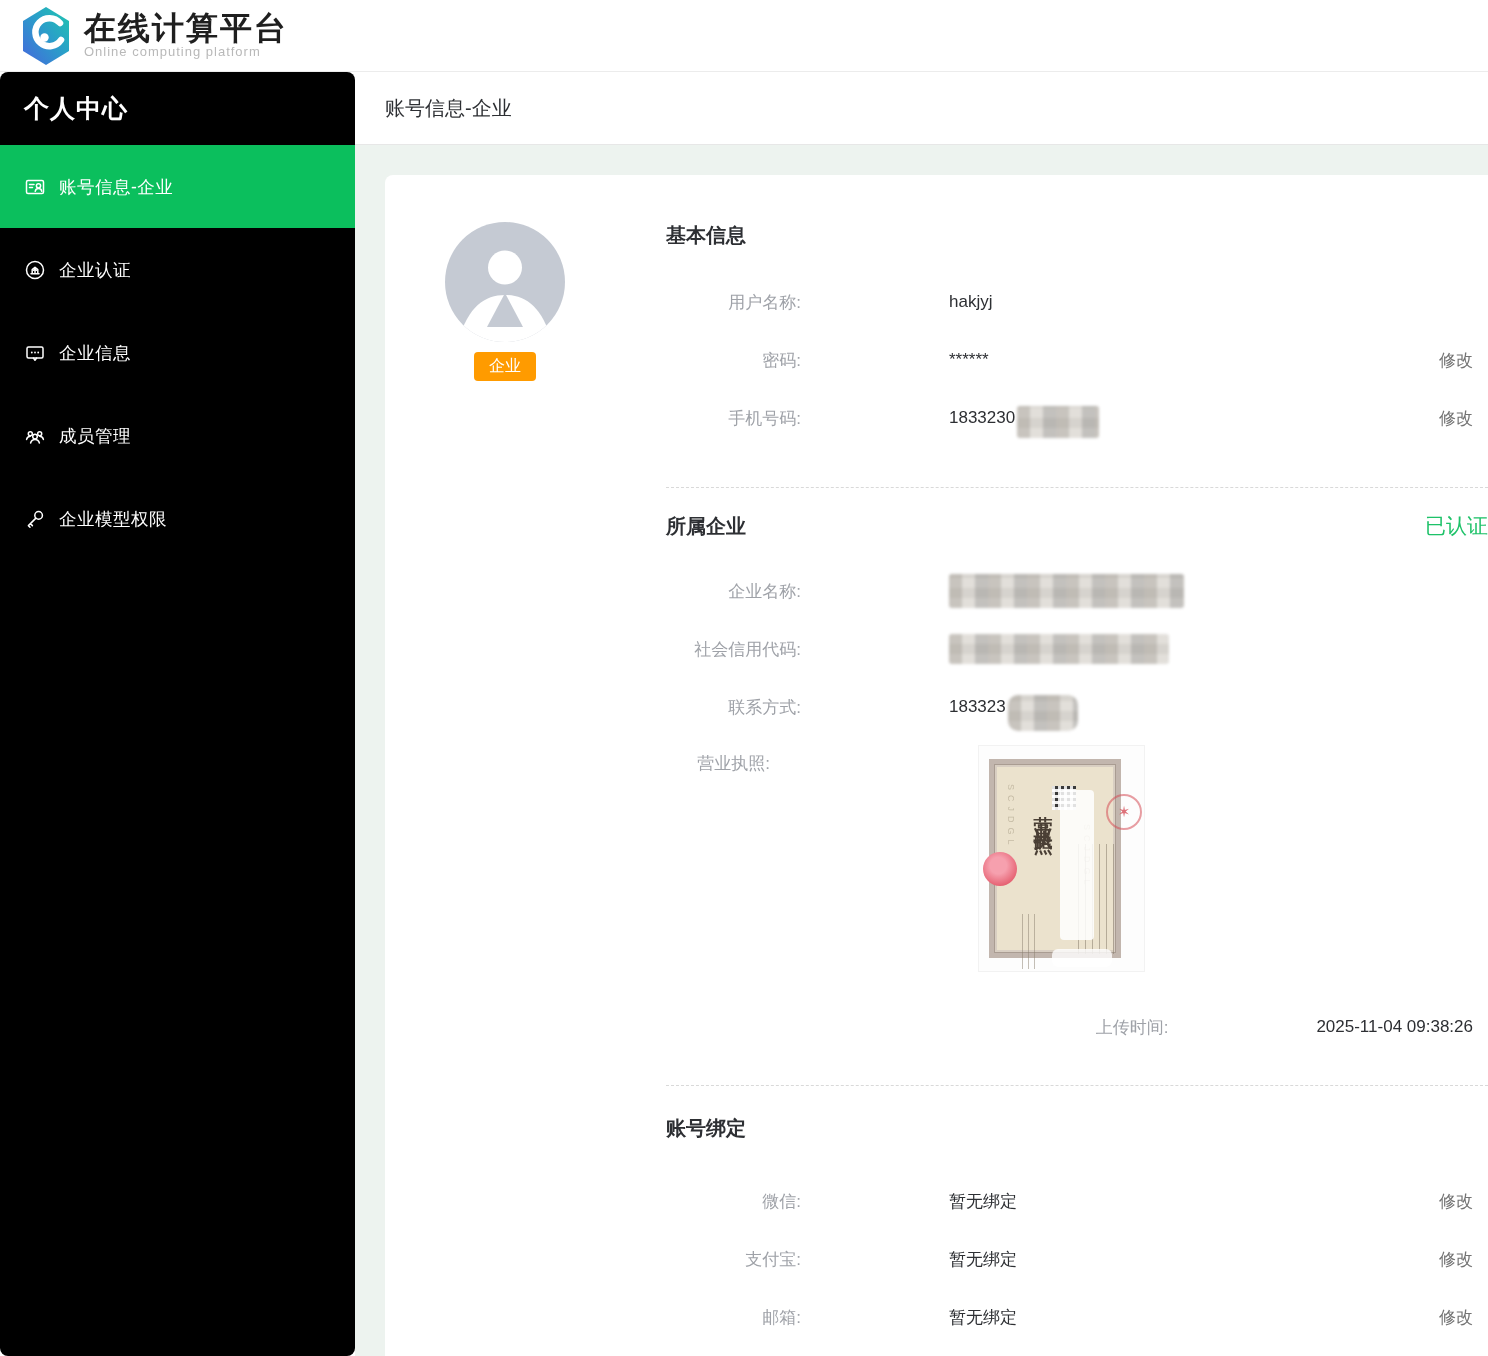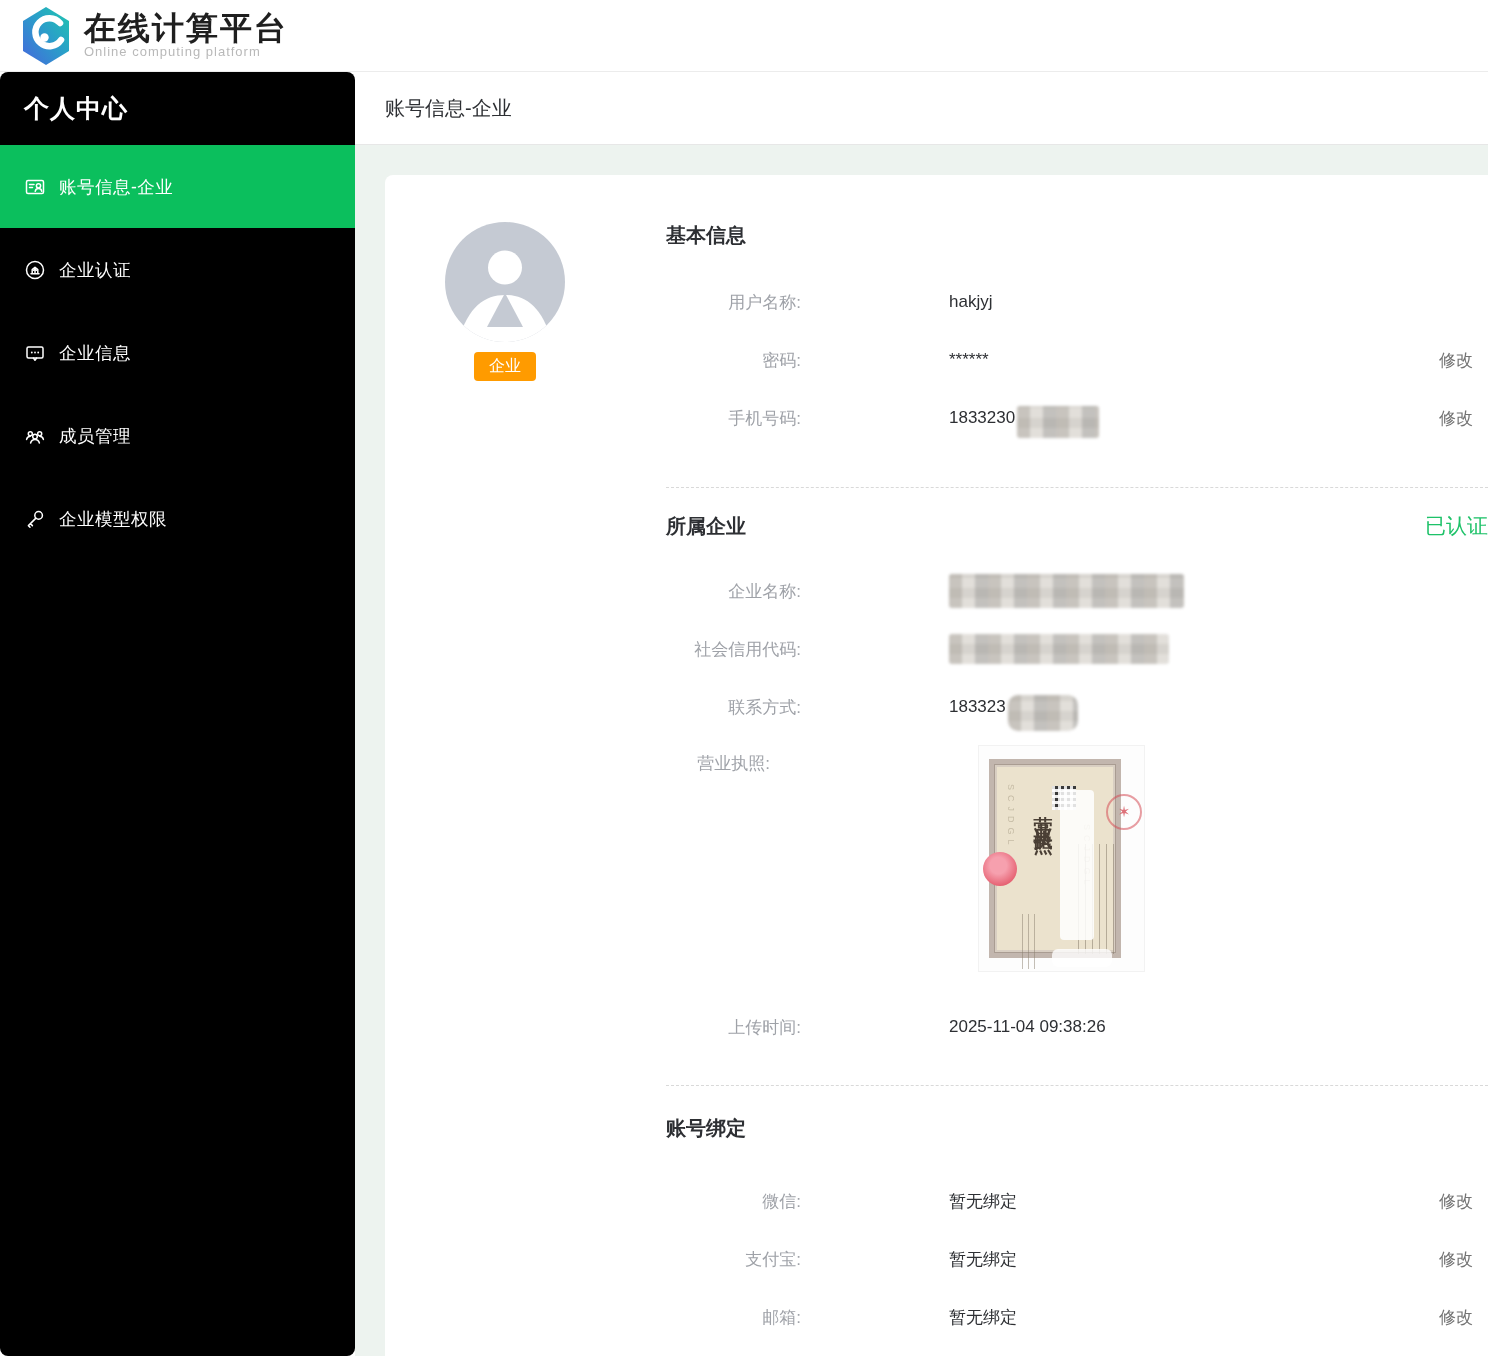--- a/index.html
+++ b/index.html
@@ -54,21 +54,21 @@
 
   .divider { border-top:1px dashed #d9d9d9; }
   .d1 { margin-top:40px; }
   .d2 { margin-top:29px; }
   .mt-basic  { margin-top:46px; }
   .mt-comp   { margin-top:24px;text-align:center; }
   .mt-bind   { margin-top:28px; }
   .rows-basic { margin-top:24px; }
   .rows-comp  { margin-top:22px; }
   .rows-bind  { margin-top:30px; }
-  .row-upload { margin-top:22px; }
+  .row-upload { margin-top:22px;justify-content:flex-end; }
 
   
   .mask { display:inline-block; border-radius:3px; background-color:#e7e5e1; filter:blur(1.6px);
           background-image:
             repeating-linear-gradient(90deg, rgba(173,168,160,.55) 0 13px, rgba(214,210,204,.35) 13px 26px, rgba(150,148,145,.45) 26px 39px),
             repeating-linear-gradient(0deg, rgba(232,230,226,.6) 0 10px, rgba(188,184,178,.4) 10px 20px); }
   .mask-company { width:235px; height:34px; }
   .mask-code    { width:220px; height:30px; }
   .mask-phone   { width:82px; height:32px; margin-left:2px; transform:translateY(4px); }
   .mask-contact { width:70px; height:36px; margin-left:2px; border-radius:10px; transform:translateY(6px); }

